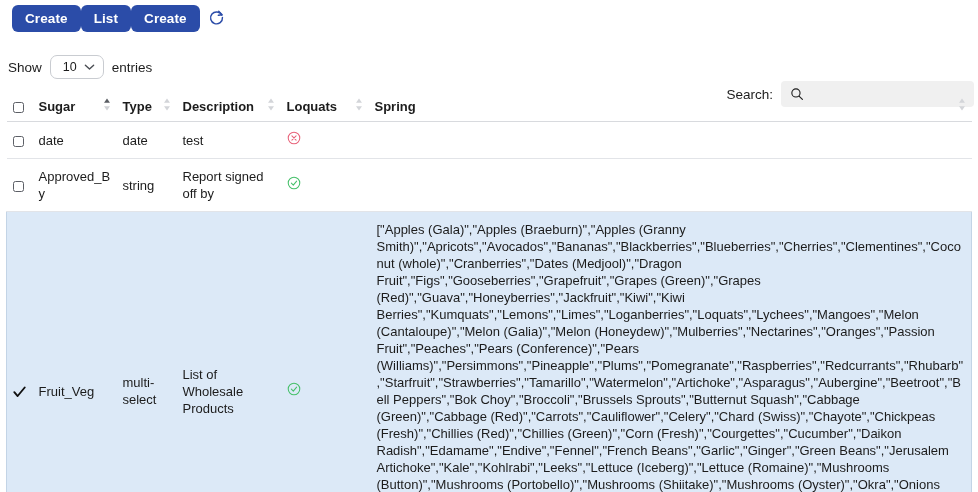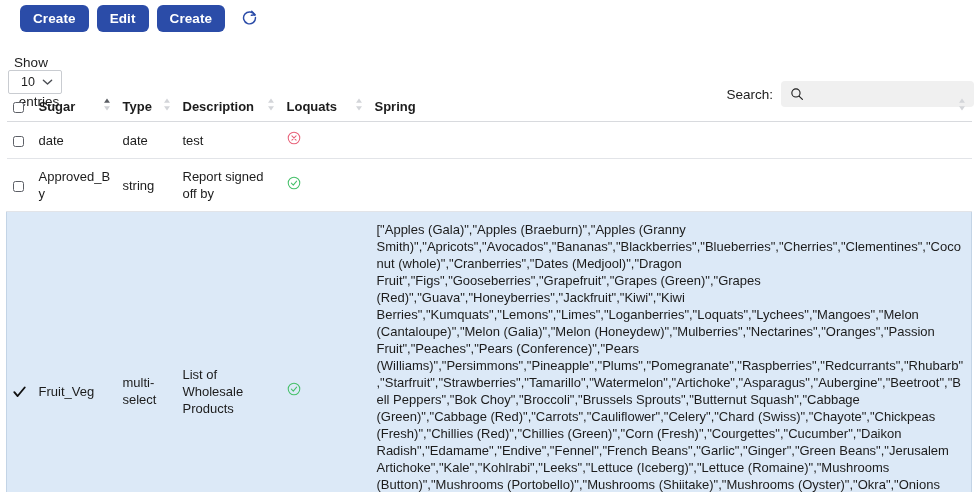--- a/index.html
+++ b/index.html
@@ -13,25 +13,24 @@
     position: relative;
     width: 978px;
     height: 492px;
     overflow: hidden;
     background: #ffffff;
   }
 
   
   .toolbar {
     position: absolute;
-    left: 20px;
+    left: 12px;
     top: 5px;
     display: flex;
     align-items: center;
-    gap: 8px;
     justify-content: center;
   }
   .btn {
     background: #2b4ca8;
     color: #ffffff;
     border: none;
     border-radius: 6px;
     font-family: "Liberation Sans", sans-serif;
     font-size: 13.5px;
     font-weight: bold;
@@ -52,29 +51,28 @@
 
   
   .length-ctl {
     position: absolute;
     left: 8px;
     top: 55px;
     display: flex;
     align-items: center;
     font-size: 13.5px;
     color: #1c1c1c;
-    flex-direction: column;
   }
   .length-ctl .lbl { margin-right: 8px; }
   .length-select {
     appearance: none;
     -webkit-appearance: none;
     background: #ffffff;
     border: 1px solid #c9ccd1;
-    border-radius: 2px;
+    border-radius: 7px;
     font-family: "Liberation Sans", sans-serif;
     font-size: 12.5px;
     color: #1c1c1c;
     padding: 4px 26px 4px 12px;
     cursor: pointer;
     line-height: 14px;
   }
   .select-wrap { position: relative; display: inline-flex; align-items: center; }
   .select-wrap .chev {
     position: absolute;
@@ -185,21 +183,21 @@
   }
   .val-cell { font-size: 12.5px; line-height: 17.2px; padding-left: 8px !important; }
 </style>
 </head>
 <body>
 
 <div id="page">
 
   <div class="toolbar">
     <button class="btn">Create</button>
-    <button class="btn">Edit</button>
+    <button class="btn">List</button>
     <button class="btn">Create</button>
     <button class="refresh-btn">
       <span>
         <svg width="17" height="17" viewBox="0 0 20 20" fill="none">
           <path d="M16.2 7.2A7 7 0 1 0 17 10" stroke="#2b4ca8" stroke-width="1.7" stroke-linecap="round" fill="none"></path>
           <path d="M12.6 2.6 L16.6 6.8 L12.2 7.4" stroke="#2b4ca8" stroke-width="1.7" stroke-linecap="round" stroke-linejoin="round" fill="none"></path>
         </svg>
       </span>
     </button>
   </div>

